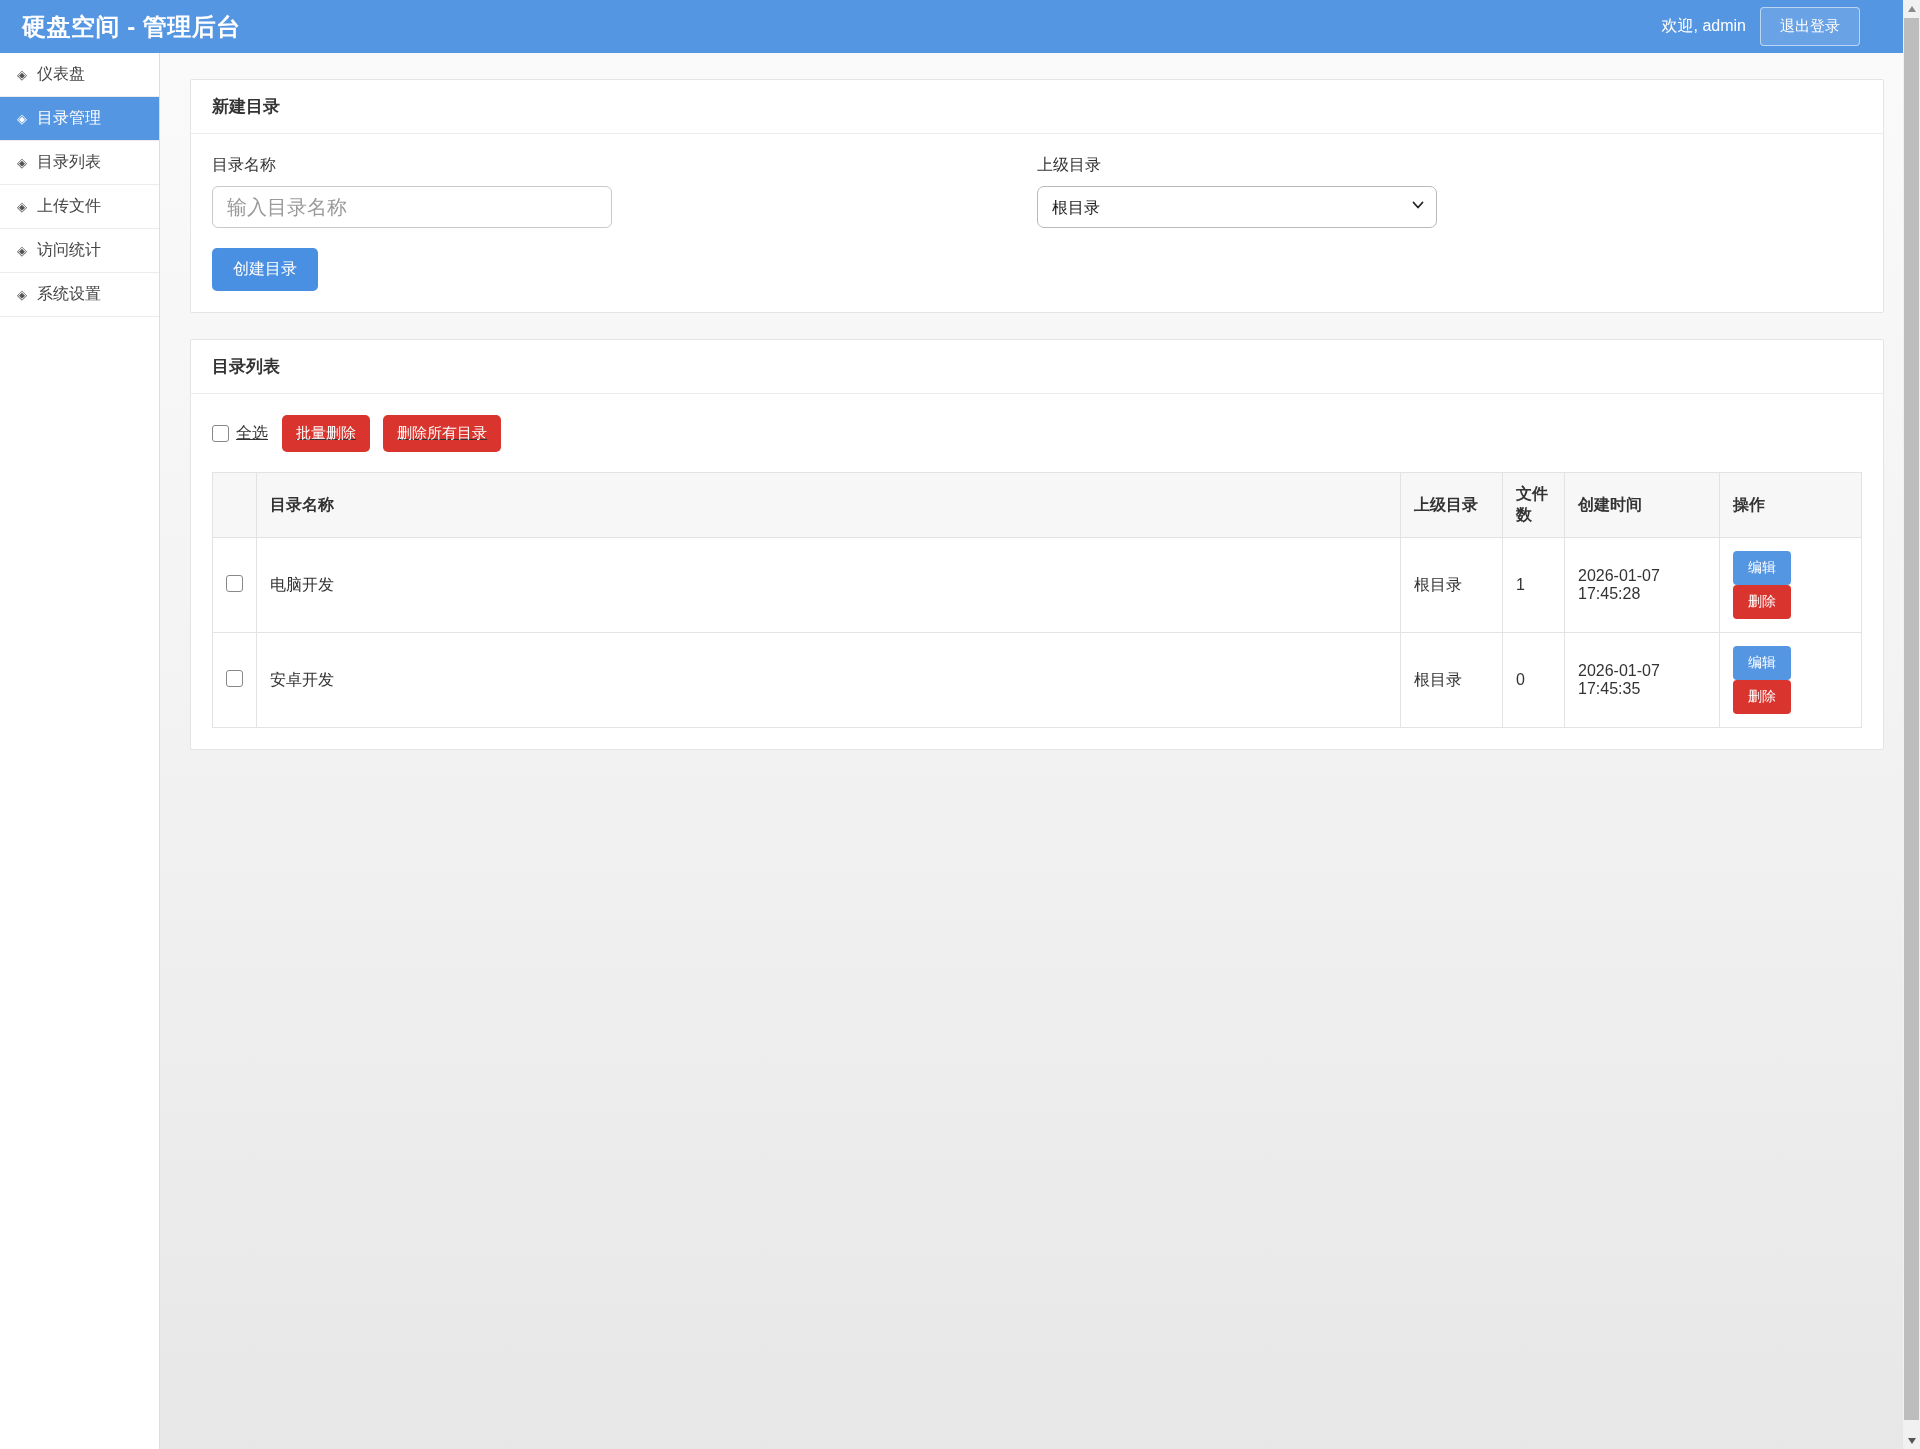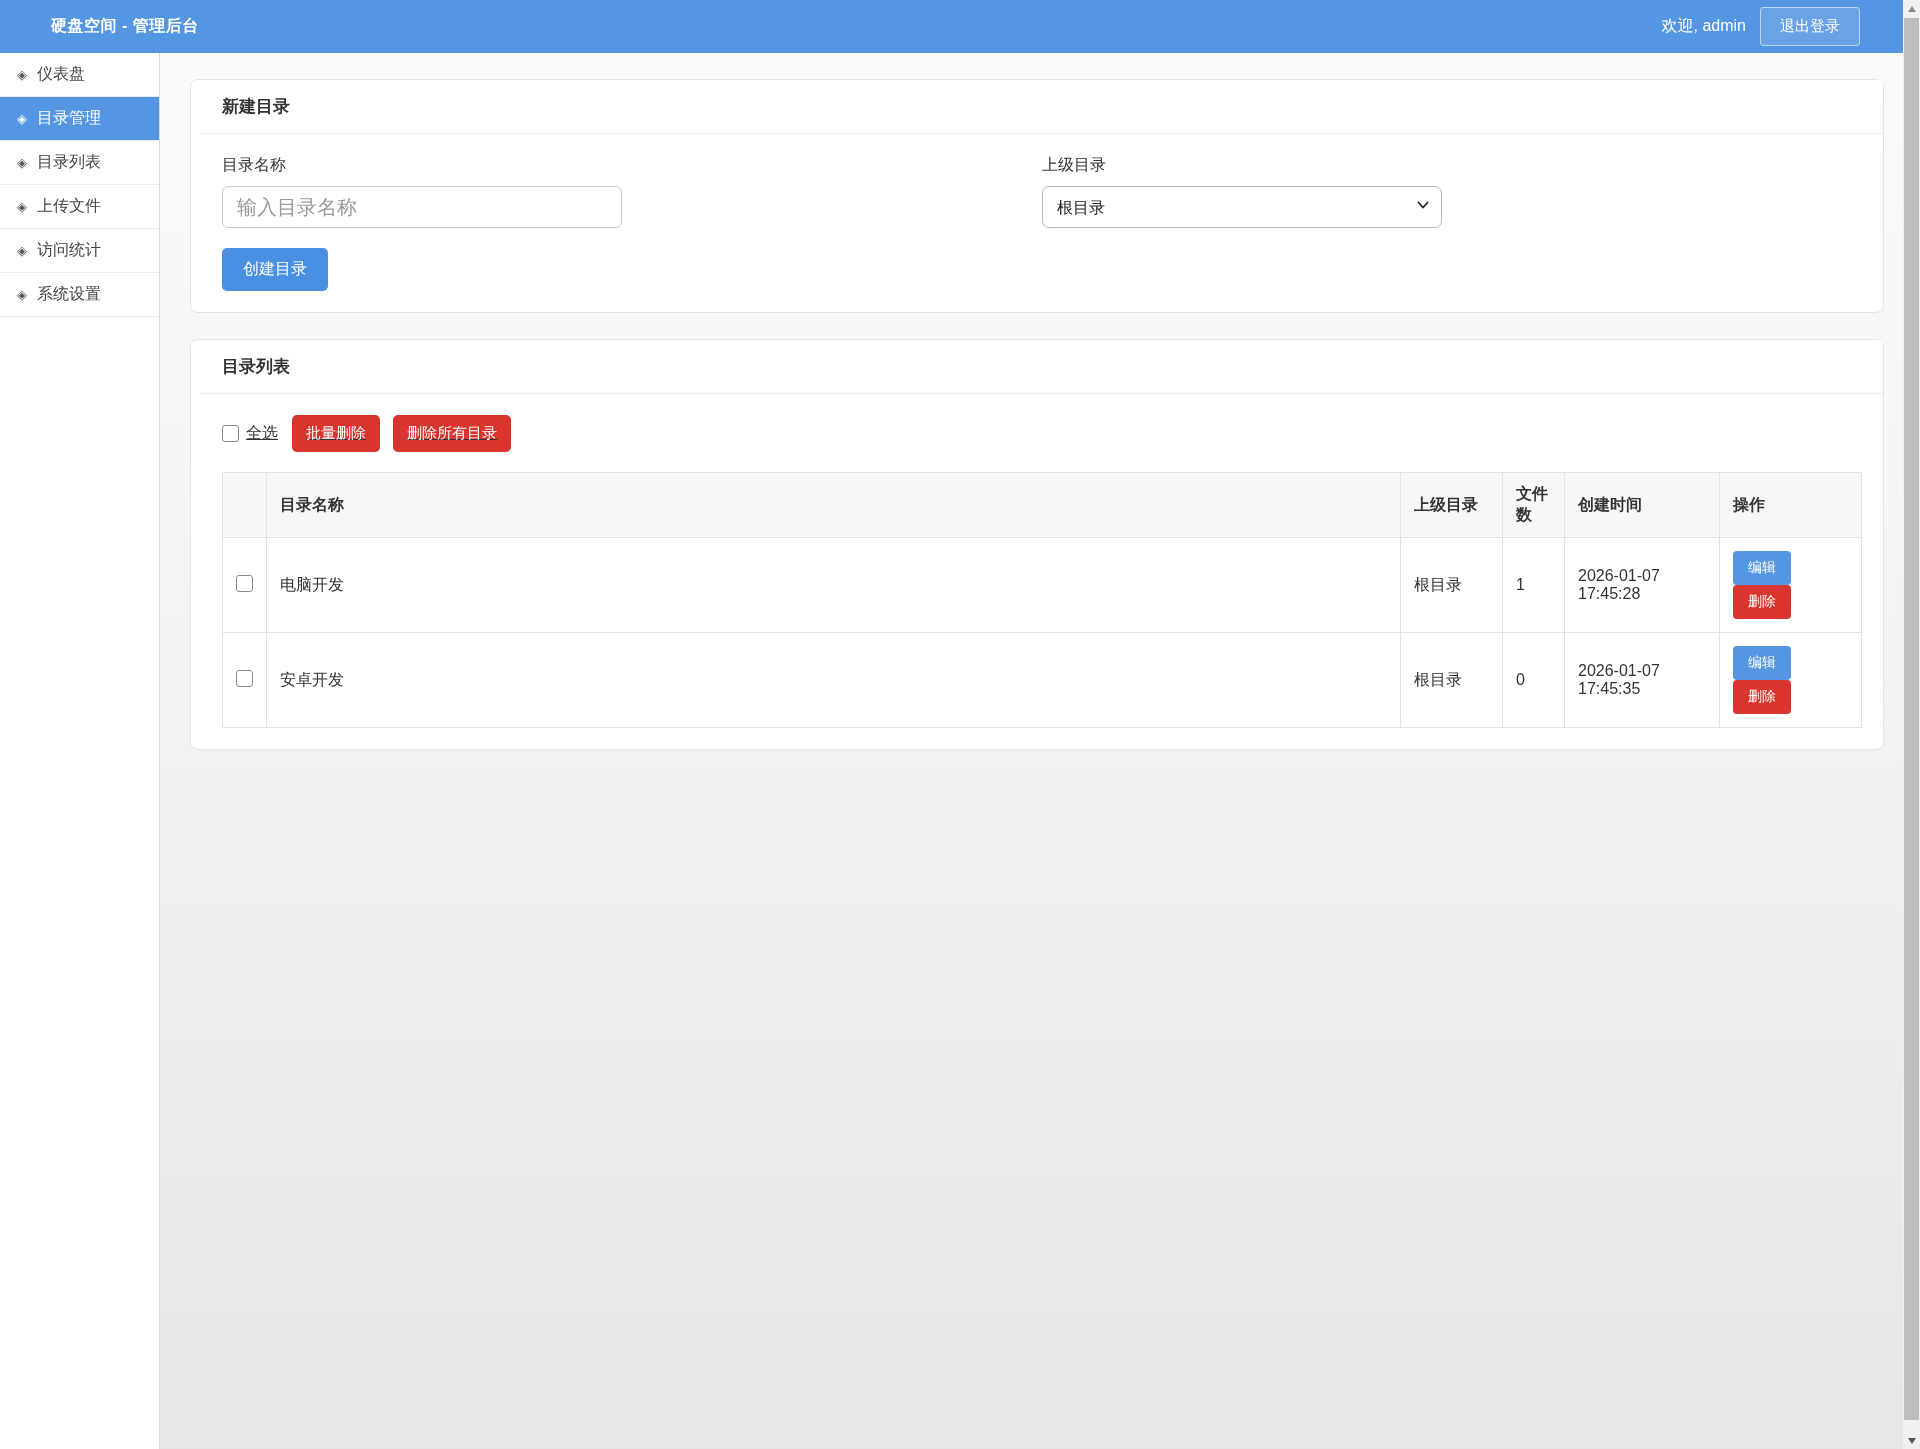--- a/index.html
+++ b/index.html
@@ -4,41 +4,41 @@
 <style>
   * { margin:0; padding:0; box-sizing:border-box; }
   html,body { width:1920px; height:1449px; overflow:hidden;
     font-family:"Liberation Sans","DejaVu Sans",sans-serif; font-size:16px; color:#333; }
   body { background:#fff; }
 
   
   .topbar { position:absolute; left:0; top:0; right:0; height:53px;
     background:#5596e2; display:flex; align-items:center; justify-content:space-between;
     padding:0 40px 0 22px; }
-  .brand { color:#fff; font-size:16px; font-weight:bold; letter-spacing:.5px;margin-left:29px; }
+  .brand { color:#fff; font-size:24px; font-weight:bold; letter-spacing:.5px; }
   .topbar-right { display:flex; align-items:center; gap:14px; margin-right:20px; }
   .welcome { color:#fff; font-size:16px; }
   .logout-btn { color:#fff; font-size:15px; background:rgba(255,255,255,.12);
     border:1px solid rgba(255,255,255,.55); border-radius:4px; padding:9px 19px; cursor:pointer; }
 
   
   .sidebar { position:absolute; left:0; top:53px; bottom:0; width:160px;
     background:#fff; border-right:1px solid #ddd; }
   .side-item { display:flex; align-items:center; height:44px; padding-left:17px;
     font-size:16px; color:#444; border-bottom:1px solid #ececec; cursor:pointer; }
   .side-item .bullet { font-size:13px; color:#555; margin-right:10px; line-height:1; }
   .side-item.active { background:#5596e2; color:#fff; }
   .side-item.active .bullet { color:#fff; }
 
   
   .main { position:absolute; left:160px; top:53px; right:0; bottom:0;
     background:linear-gradient(180deg,#fafafa 0%,#f3f3f3 45%,#e7e7e7 100%);
     padding:26px 36px 0 30px; }
 
-  .card { background:#fff; border:1px solid #e4e4e4; border-radius:8px;padding-left:10px; }
+  .card { background:#fff; border:1px solid #e4e4e4; border-radius:2px; }
   .card-header { padding:15px 21px; border-bottom:1px solid #ececec; background:#fff;
     font-size:17px; font-weight:bold; color:#333; border-radius:5px 5px 0 0; }
   .card-body { padding:21px; }
 
   
   .form-row { display:flex; }
   .form-col { width:50%; }
   .form-label { display:block; font-size:16px; color:#333; margin-bottom:10px; }
   .text-input { width:400px; height:42px; border:1px solid #c9c9c9; border-radius:6px;
     padding:0 14px; font-size:20px; color:#333; outline:none;

